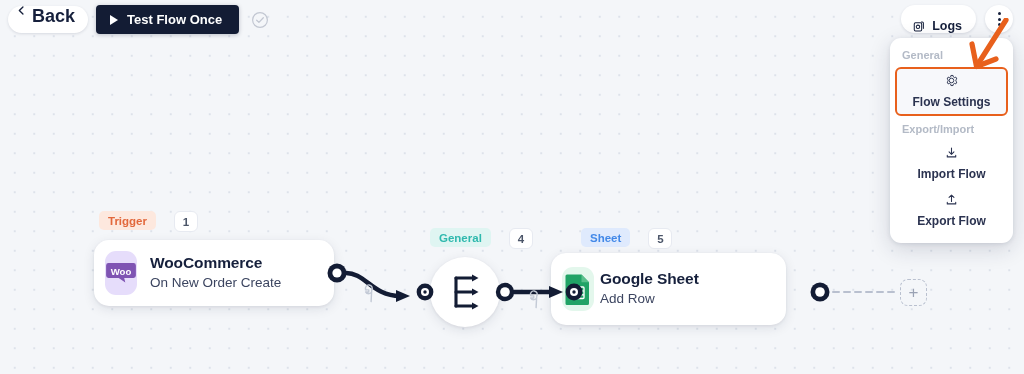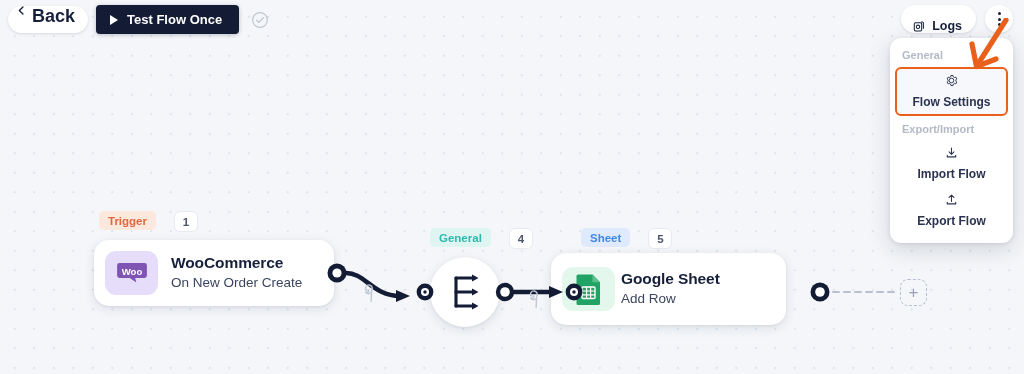--- a/index.html
+++ b/index.html
@@ -201,21 +201,21 @@
   .node-card {
     position: absolute;
     background: #ffffff;
     border-radius: 15px;
     box-shadow: 0 3px 12px rgba(22,30,60,.10), 0 1px 3px rgba(22,30,60,.07);
     display: flex;
     align-items: center;
     cursor: pointer;
   }
   .node-icon {
-    width: 53px; height: 44px;
+    width: 32px; height: 44px;
     border-radius: 11px;
     flex: none;
     display: flex;
     align-items: center;
     justify-content: center;
   }
   .node-text { display: flex; flex-direction: column; justify-content: center; }
   .node-title {
     font-size: 15.5px;
     font-weight: 700;

